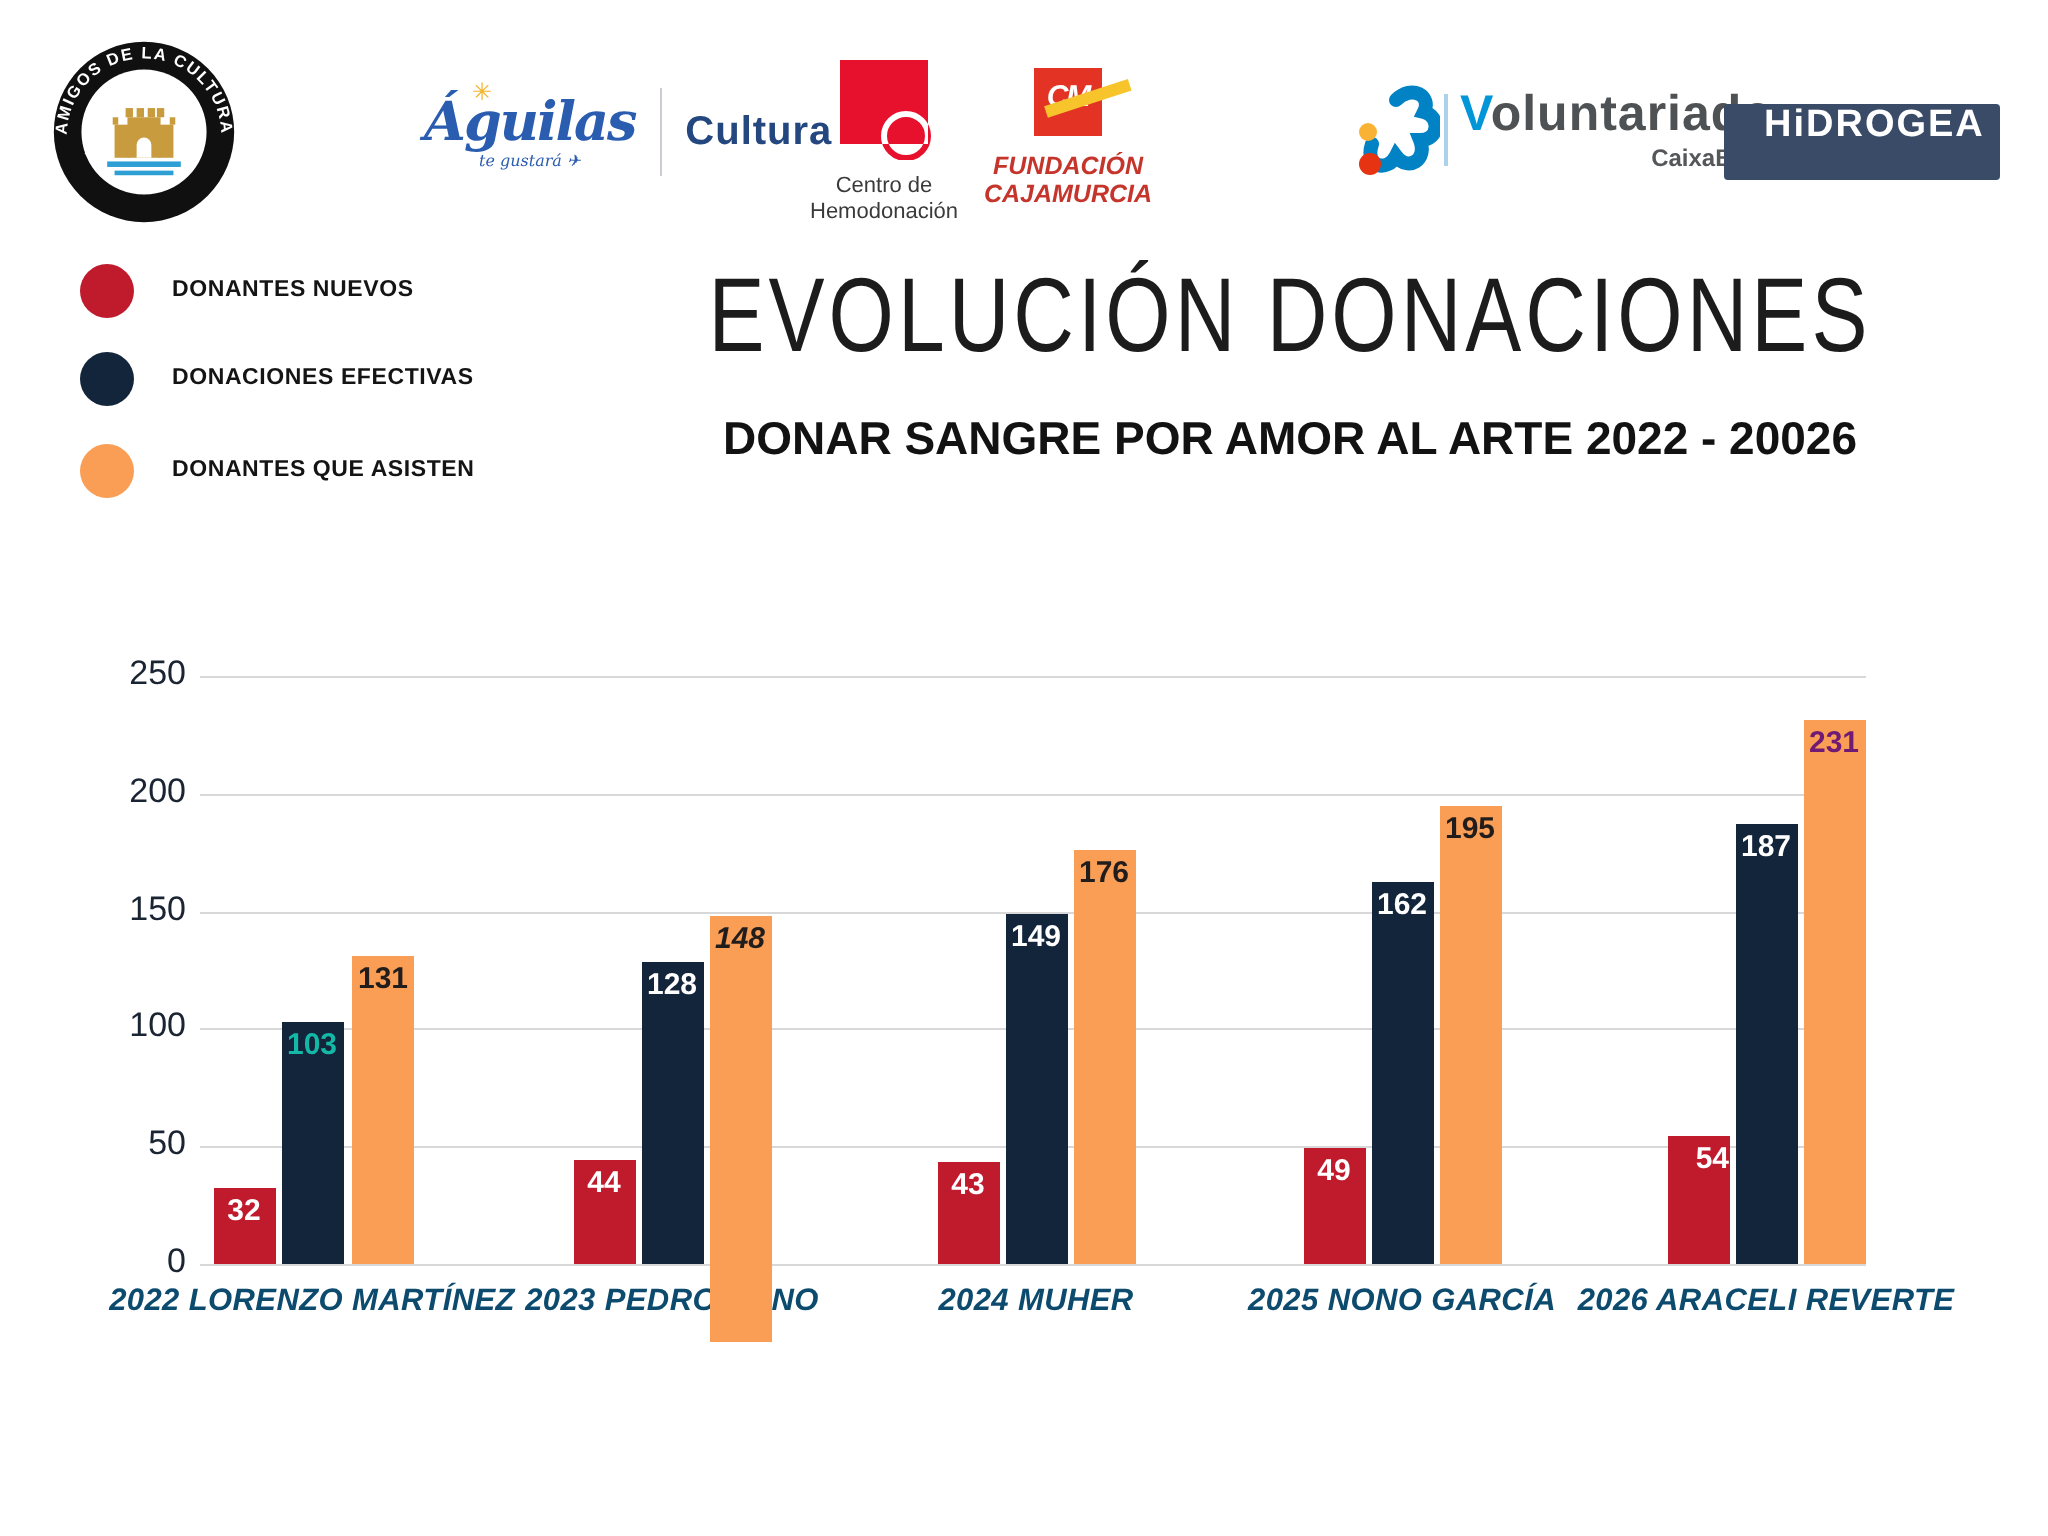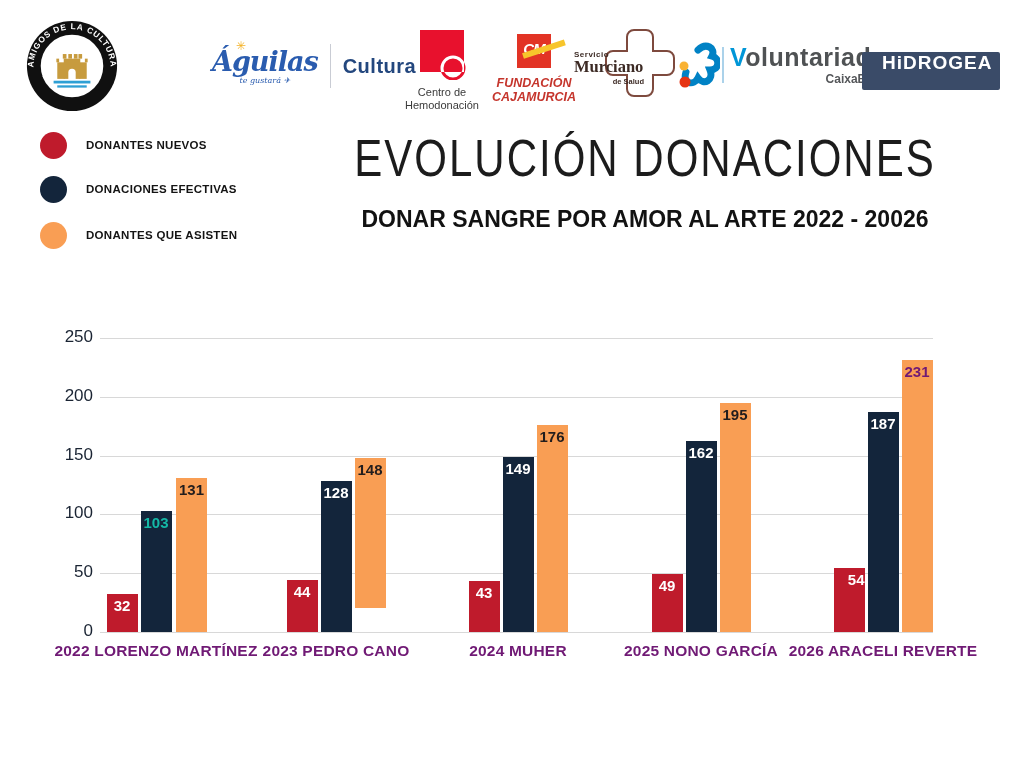--- a/index.html
+++ b/index.html
@@ -74,21 +74,21 @@
     position:absolute; left:320px; top:206px; width:650px; text-align:center;
     font-size:23px; font-weight:800; color:#121212; white-space:nowrap;
   }
 
   
   #chart-area { position:absolute; left:0; top:320px; width:1024px; height:370px; }
   .gridline { position:absolute; height:1px; background:#d8d8d8; z-index:0; }
   .ytick { position:absolute; width:60px; text-align:right; font-size:17px; font-weight:500; color:#1a2433; }
   .bar { position:absolute; z-index:1; }
   .bar-label { position:absolute; top:3px; left:0; width:100%; text-align:center; font-size:15px; font-weight:600; }
-  .xlabel { position:absolute; width:260px; text-align:center; font-size:15.5px; font-weight:600; color:#701a75; letter-spacing:0.2px; }
+  .xlabel { position:absolute; width:260px; text-align:center; font-size:15.5px; font-weight:600; color:#0c4a6e; letter-spacing:0.2px;font-style:italic; }
 </style>
 </head>
 <body>
 
 <div class="header">
 
   <svg class="logo" style="left:26px; top:20px;" width="92" height="92" viewBox="0 0 100 100">
     <circle cx="50" cy="50" r="49" fill="#101010"></circle>
     <circle cx="50" cy="50" r="34" fill="#ffffff"></circle>
     <defs>
@@ -149,30 +149,20 @@
     <div class="cajam-square">
       <div class="cajam-cm">CM</div>
       <div class="cajam-swoosh"></div>
     </div>
     <div class="cajam-caption">
       <div>FUNDACIÓN</div>
       <div>CAJAMURCIA</div>
     </div>
   </div>
 
-  <div class="logo murciano" style="left:574px; top:26px;">
-    <svg width="74" height="86" viewBox="0 0 74 86" style="position:absolute; right:0; top:0;">
-      <path d="M 30,4 h 12 a 7,7 0 0 1 7,7 v 14 h 14 a 7,7 0 0 1 7,7 v 10 a 7,7 0 0 1 -7,7 h -14 v 14 a 7,7 0 0 1 -7,7 h -12 a 7,7 0 0 1 -7,-7 v -14 h -14 a 7,7 0 0 1 -7,-7 v -10 a 7,7 0 0 1 7,-7 h 14 v -14 a 7,7 0 0 1 7,-7 z" fill="none" stroke="#7e4a3e" stroke-width="2"></path>
-    </svg>
-    <div class="murciano-text">
-      <div class="murc-l1">Servicio</div>
-      <div class="murc-l2">Murciano</div>
-      <div class="murc-l3">de Salud</div>
-    </div>
-  </div>
 
   <div class="logo volun" style="left:676px; top:40px;">
     <svg width="44" height="50" viewBox="0 0 44 50">
       <path d="M 22,10 C 30,2 40,8 36,16 C 44,18 44,30 34,30 C 38,40 28,46 22,38 C 18,46 6,44 10,32" fill="none" stroke="#0082c5" stroke-width="7" stroke-linecap="round"></path>
       <circle cx="9" cy="42" r="5.5" fill="#e63312"></circle>
       <circle cx="8" cy="26" r="4.5" fill="#f9b233"></circle>
     </svg>
     <div class="volun-divider"></div>
     <div class="volun-texts">
       <div class="volun-brand"><span class="volun-v">V</span><span>oluntariado</span></div>
@@ -227,21 +217,21 @@
     <div class="bar" style="left: 176px; top: 158px; width: 31px; height: 154px; background: rgb(249, 158, 84);">
       <span class="bar-label" style="color: rgb(34, 29, 29);">131</span>
     </div>
     <div class="xlabel" style="left: 26px; top: 322px;">2022 LORENZO MARTÍNEZ</div>
     <div class="bar" style="left: 286.5px; top: 260px; width: 31px; height: 52px; background: rgb(191, 27, 44);">
       <span class="bar-label" style="color: rgb(255, 255, 255);">44</span>
     </div>
     <div class="bar" style="left: 320.5px; top: 161px; width: 31px; height: 151px; background: rgb(19, 37, 59); text-decoration: underline;">
       <span class="bar-label" style="color: rgb(255, 255, 255);">128</span>
     </div>
-    <div class="bar" style="left: 354.5px; top: 138px; width: 31px; height: 150px; background: rgb(249, 158, 84);">
+    <div class="bar" style="left: 354.5px; top: 138px; width: 31px; height: 213px; background: rgb(249, 158, 84); font-style: italic;">
       <span class="bar-label" style="color: rgb(34, 29, 29);">148</span>
     </div>
     <div class="xlabel" style="left: 206px; top: 322px;">2023 PEDRO CANO</div>
     <div class="bar" style="left: 468.5px; top: 261px; width: 31px; height: 51px; background: rgb(191, 27, 44);">
       <span class="bar-label" style="color: rgb(255, 255, 255);">43</span>
     </div>
     <div class="bar" style="left: 502.5px; top: 137px; width: 31px; height: 175px; background: rgb(19, 37, 59);">
       <span class="bar-label" style="color: rgb(255, 255, 255);">149</span>
     </div>
     <div class="bar" style="left: 536.5px; top: 105px; width: 31px; height: 207px; background: rgb(249, 158, 84);">

